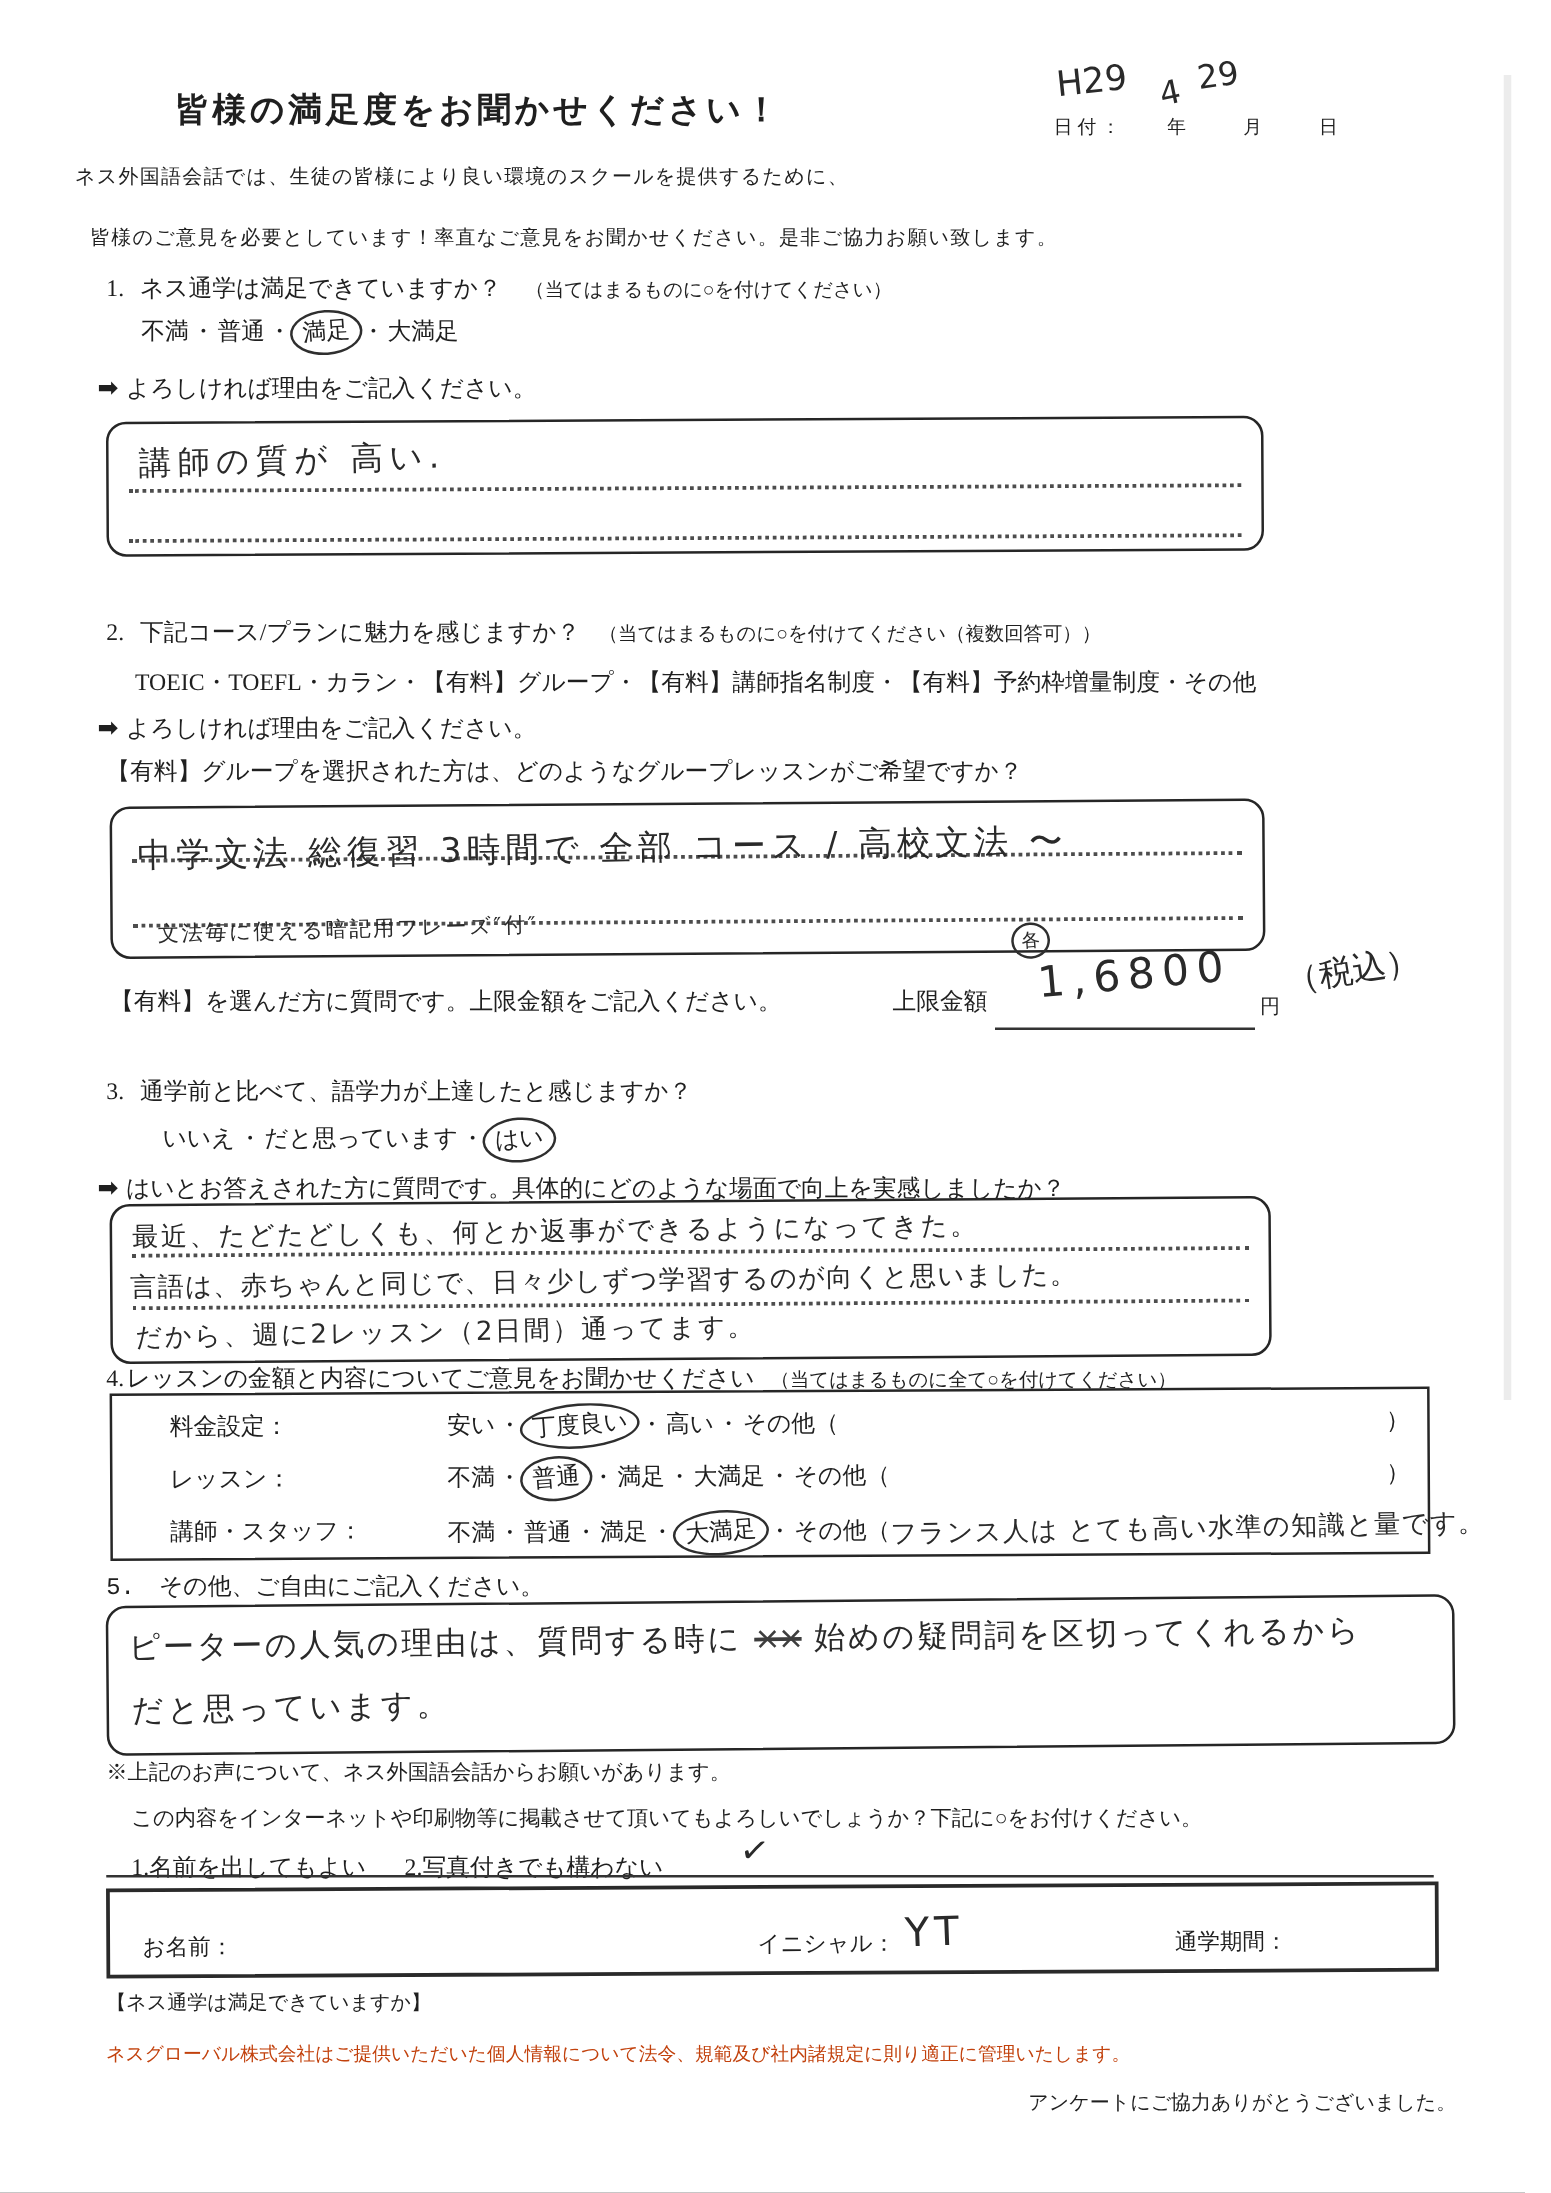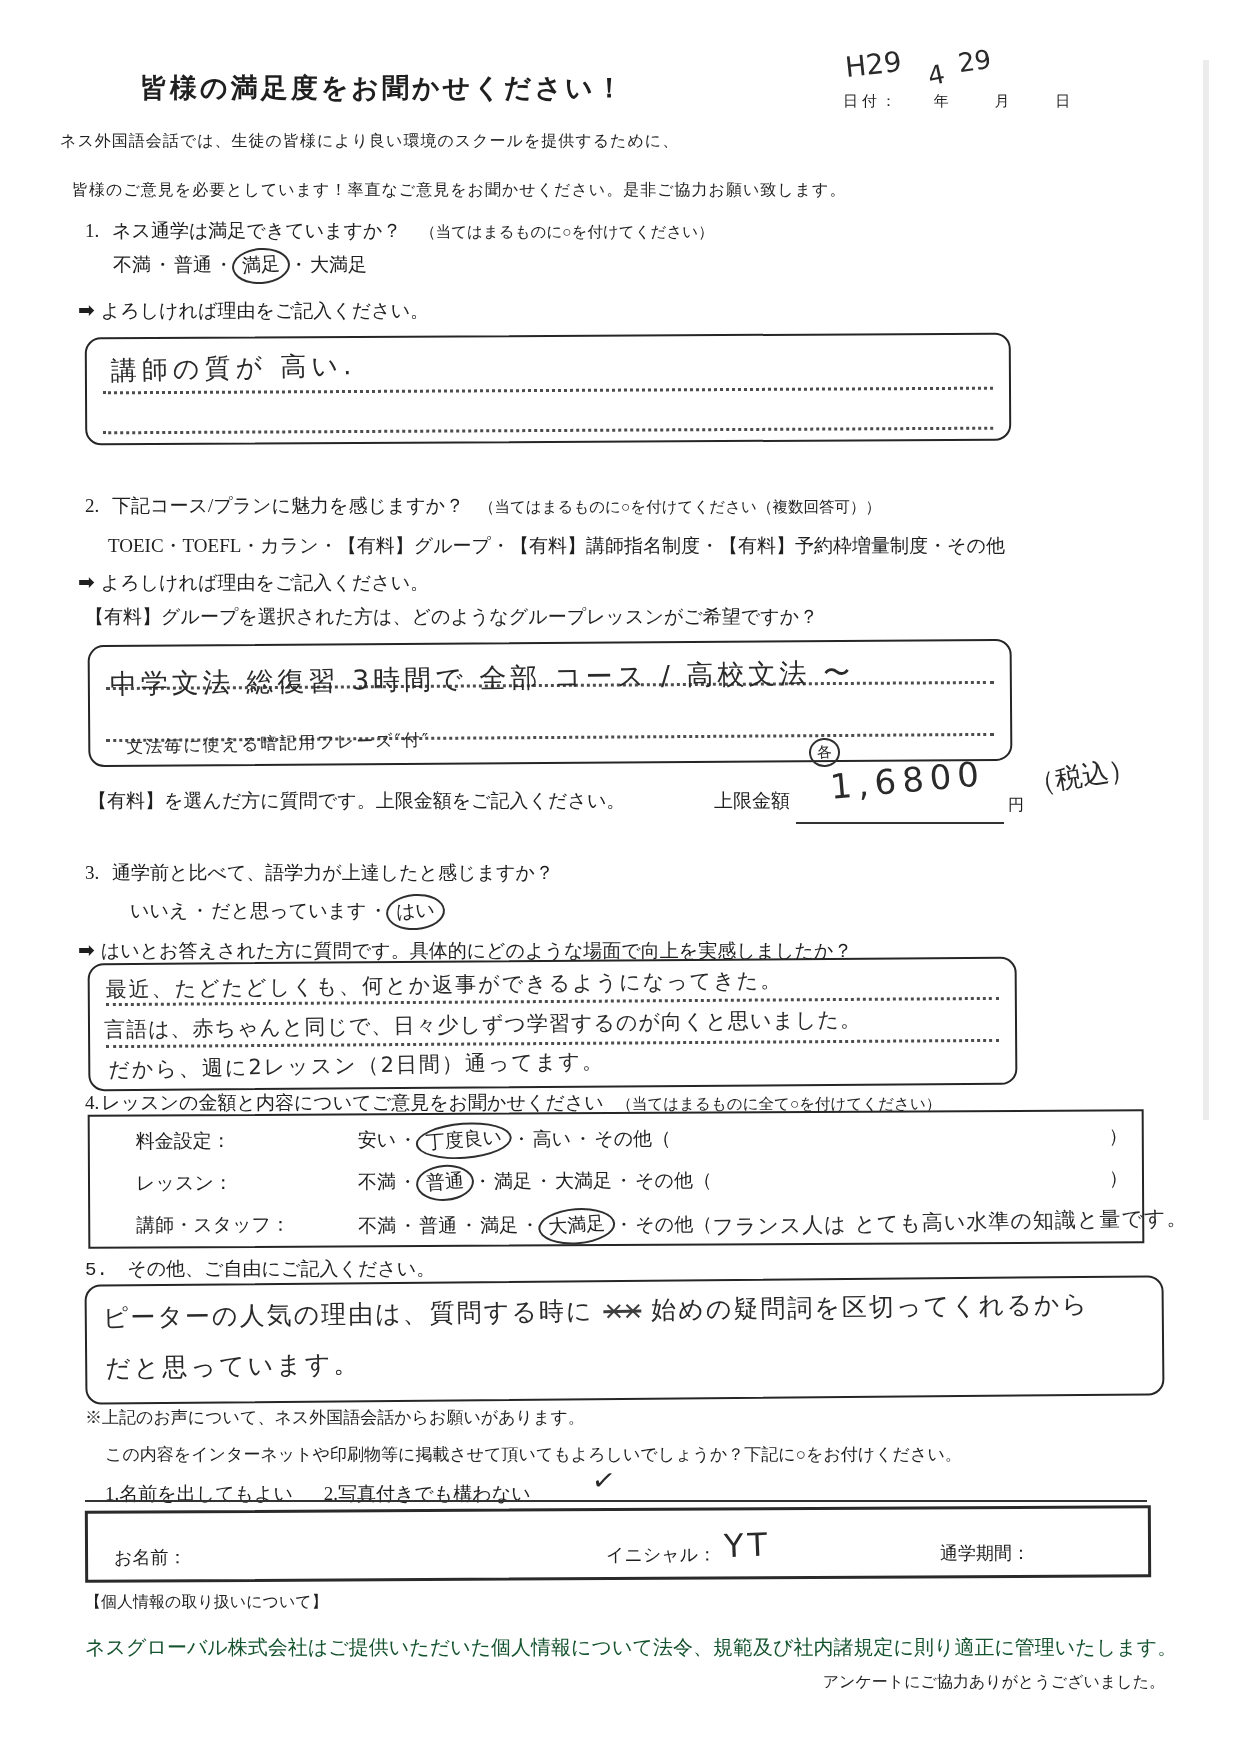--- a/index.html
+++ b/index.html
@@ -178,17 +178,17 @@
 
   <div class="topline" style="left:85px; top:1500px; width:1062px;"></div>
   <div class="table-box" style="left:85px; top:1508px; width:1060px; height:66px; transform:rotate(-0.3deg);">
     <span class="table-label" style="left:26px;">お名前：</span>
     <span class="table-label" style="left:518px;">イニシャル：</span>
     <span class="abs hw" style="left:636px; top:16px; font-size:32px; letter-spacing:4px; transform:rotate(-2deg);">YT</span>
     <span class="table-label" style="left:852px;">通学期間：</span>
   </div>
   <div class="abs hw" style="left:592px; top:1464px; font-size:28px; transform:rotate(8deg);">✓</div>
 
-  <div class="abs" style="left:85px; top:1592px; font-size:16px;">【個人情報の取り扱いについて】</div>
-  <div class="abs" style="left:85px; top:1634px; font-size:20px; color:#14532d;">ネスグローバル株式会社はご提供いただいた個人情報について法令、規範及び社内諸規定に則り適正に管理いたします。</div>
+  <div class="abs" style="left:85px; top:1592px; font-size:16px;">【ネス通学は満足できていますか】</div>
+  <div class="abs" style="left:85px; top:1634px; font-size:15px; color:#c2410c;">ネスグローバル株式会社はご提供いただいた個人情報について法令、規範及び社内諸規定に則り適正に管理いたします。</div>
   <div class="abs" style="left:0px; top:1672px; width:1165px; text-align:right; font-size:16px;">アンケートにご協力ありがとうございました。</div>
 
 </div>
 
 </body></html>

